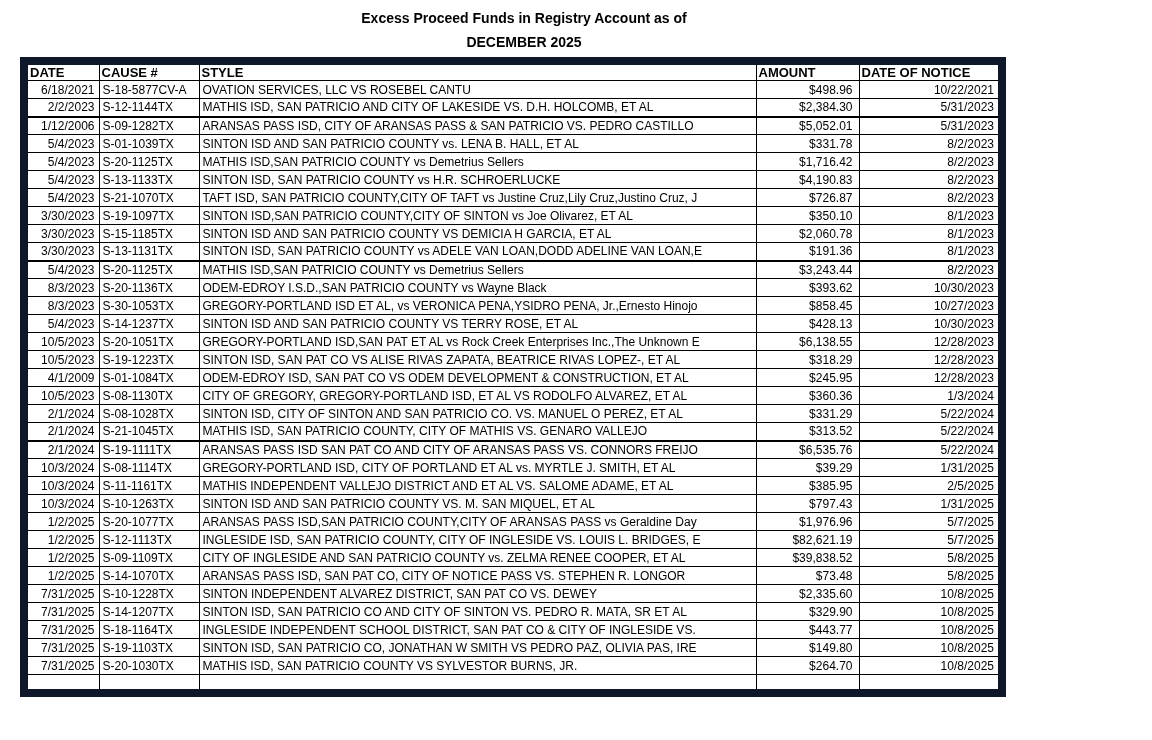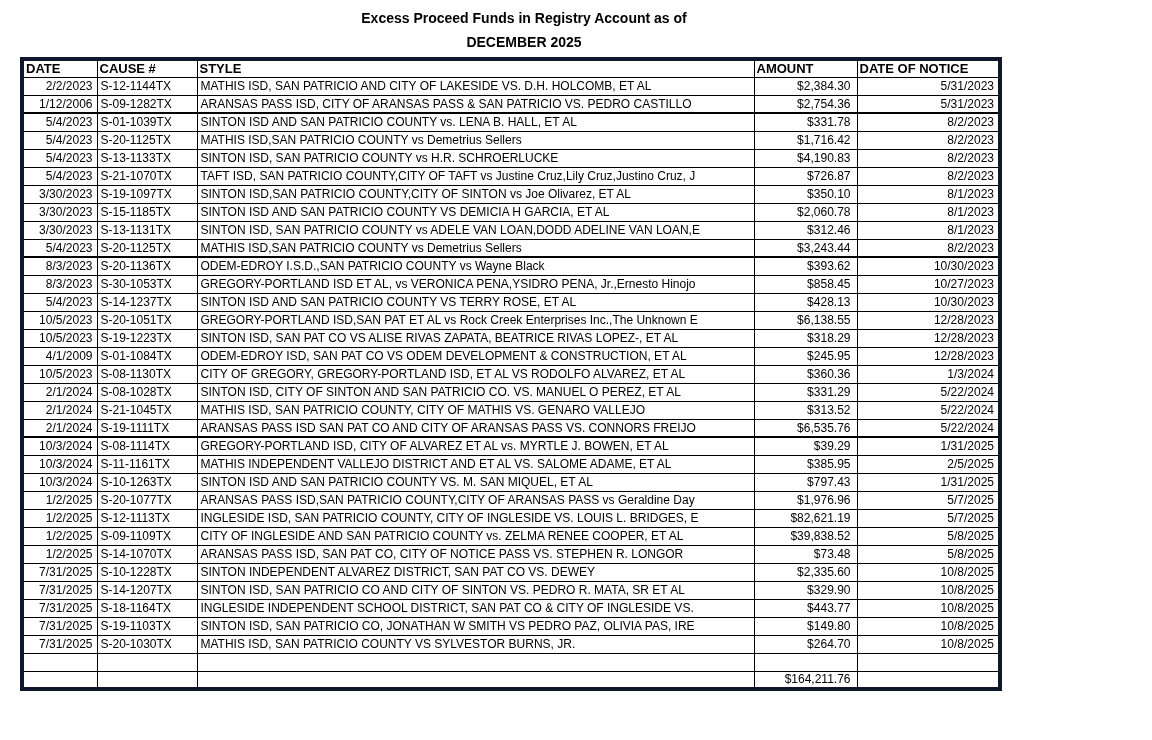--- a/index.html
+++ b/index.html
@@ -21,21 +21,21 @@
     font-size: 14px;
     line-height: 24px;
   }
 
   table.registry {
     position: absolute;
     left: 20px; top: 57px;
     width: 978px; height: 566px;
     border-collapse: collapse;
     table-layout: fixed;
-    border: 4px solid #0f172a;
+    border: 8px solid #0f172a;
   }
   col.c-date   { width: 75px; }
   col.c-cause  { width: 100px; }
   col.c-style  { width: 557px; }
   col.c-amount { width: 103px; }
   col.c-notice { width: 143px; }
 
   th, td {
     border: 1px solid #000;
     padding: 0 3px;
@@ -82,31 +82,38 @@
       <tr>
         <th>DATE</th>
         <th>CAUSE #</th>
         <th>STYLE</th>
         <th>AMOUNT</th>
         <th>DATE OF NOTICE</th>
       </tr>
     </thead>
     <tbody id="rows-body">
         <tr>
+      <td class="num">6/18/2021</td>
+      <td class="txt">S-18-5877CV-A</td>
+      <td class="txt">OVATION SERVICES, LLC VS ROSEBEL CANTU</td>
+      <td class="amt">$498.96</td>
+      <td class="num">10/22/2021</td>
+    </tr>
+        <tr>
       <td class="num">2/2/2023</td>
       <td class="txt">S-12-1144TX</td>
       <td class="txt">MATHIS ISD, SAN PATRICIO AND CITY OF LAKESIDE VS. D.H. HOLCOMB, ET AL</td>
       <td class="amt">$2,384.30</td>
       <td class="num">5/31/2023</td>
     </tr>
         <tr>
       <td class="num">1/12/2006</td>
       <td class="txt">S-09-1282TX</td>
       <td class="txt">ARANSAS PASS ISD, CITY OF ARANSAS PASS &amp; SAN PATRICIO  VS. PEDRO CASTILLO</td>
-      <td class="amt">$2,754.36</td>
+      <td class="amt">$5,052.01</td>
       <td class="num">5/31/2023</td>
     </tr>
         <tr>
       <td class="num">5/4/2023</td>
       <td class="txt">S-01-1039TX</td>
       <td class="txt">SINTON ISD AND SAN PATRICIO COUNTY vs. LENA B. HALL, ET AL</td>
       <td class="amt">$331.78</td>
       <td class="num">8/2/2023</td>
     </tr>
         <tr>
@@ -141,21 +148,21 @@
       <td class="num">3/30/2023</td>
       <td class="txt">S-15-1185TX</td>
       <td class="txt">SINTON ISD AND SAN PATRICIO COUNTY VS DEMICIA H GARCIA, ET AL</td>
       <td class="amt">$2,060.78</td>
       <td class="num">8/1/2023</td>
     </tr>
         <tr>
       <td class="num">3/30/2023</td>
       <td class="txt">S-13-1131TX</td>
       <td class="txt">SINTON ISD, SAN PATRICIO COUNTY vs ADELE VAN LOAN,DODD ADELINE VAN LOAN,E</td>
-      <td class="amt">$312.46</td>
+      <td class="amt">$191.36</td>
       <td class="num">8/1/2023</td>
     </tr>
         <tr>
       <td class="num">5/4/2023</td>
       <td class="txt">S-20-1125TX</td>
       <td class="txt">MATHIS ISD,SAN PATRICIO COUNTY vs Demetrius Sellers</td>
       <td class="amt">$3,243.44</td>
       <td class="num">8/2/2023</td>
     </tr>
         <tr>
@@ -224,21 +231,21 @@
         <tr>
       <td class="num">2/1/2024</td>
       <td class="txt">S-19-1111TX</td>
       <td class="txt">ARANSAS PASS ISD SAN PAT CO AND CITY OF ARANSAS PASS VS. CONNORS FREIJO</td>
       <td class="amt">$6,535.76</td>
       <td class="num">5/22/2024</td>
     </tr>
         <tr>
       <td class="num">10/3/2024</td>
       <td class="txt">S-08-1114TX</td>
-      <td class="txt">GREGORY-PORTLAND ISD, CITY OF ALVAREZ ET AL vs. MYRTLE J. BOWEN, ET AL</td>
+      <td class="txt">GREGORY-PORTLAND ISD, CITY OF PORTLAND ET AL vs. MYRTLE J. SMITH, ET AL</td>
       <td class="amt">$39.29</td>
       <td class="num">1/31/2025</td>
     </tr>
         <tr>
       <td class="num">10/3/2024</td>
       <td class="txt">S-11-1161TX</td>
       <td class="txt">MATHIS INDEPENDENT VALLEJO DISTRICT AND ET AL VS. SALOME ADAME, ET AL</td>
       <td class="amt">$385.95</td>
       <td class="num">2/5/2025</td>
     </tr>
@@ -314,23 +321,16 @@
     </tr>
       </tbody>
     <tfoot>
       <tr>
         <td></td>
         <td></td>
         <td></td>
         <td></td>
         <td></td>
       </tr>
-      <tr>
-        <td></td>
-        <td></td>
-        <td></td>
-        <td class="amt">$164,211.76</td>
-        <td></td>
-      </tr>
     </tfoot>
   </table>
 
 </div>
 
 </body></html>

